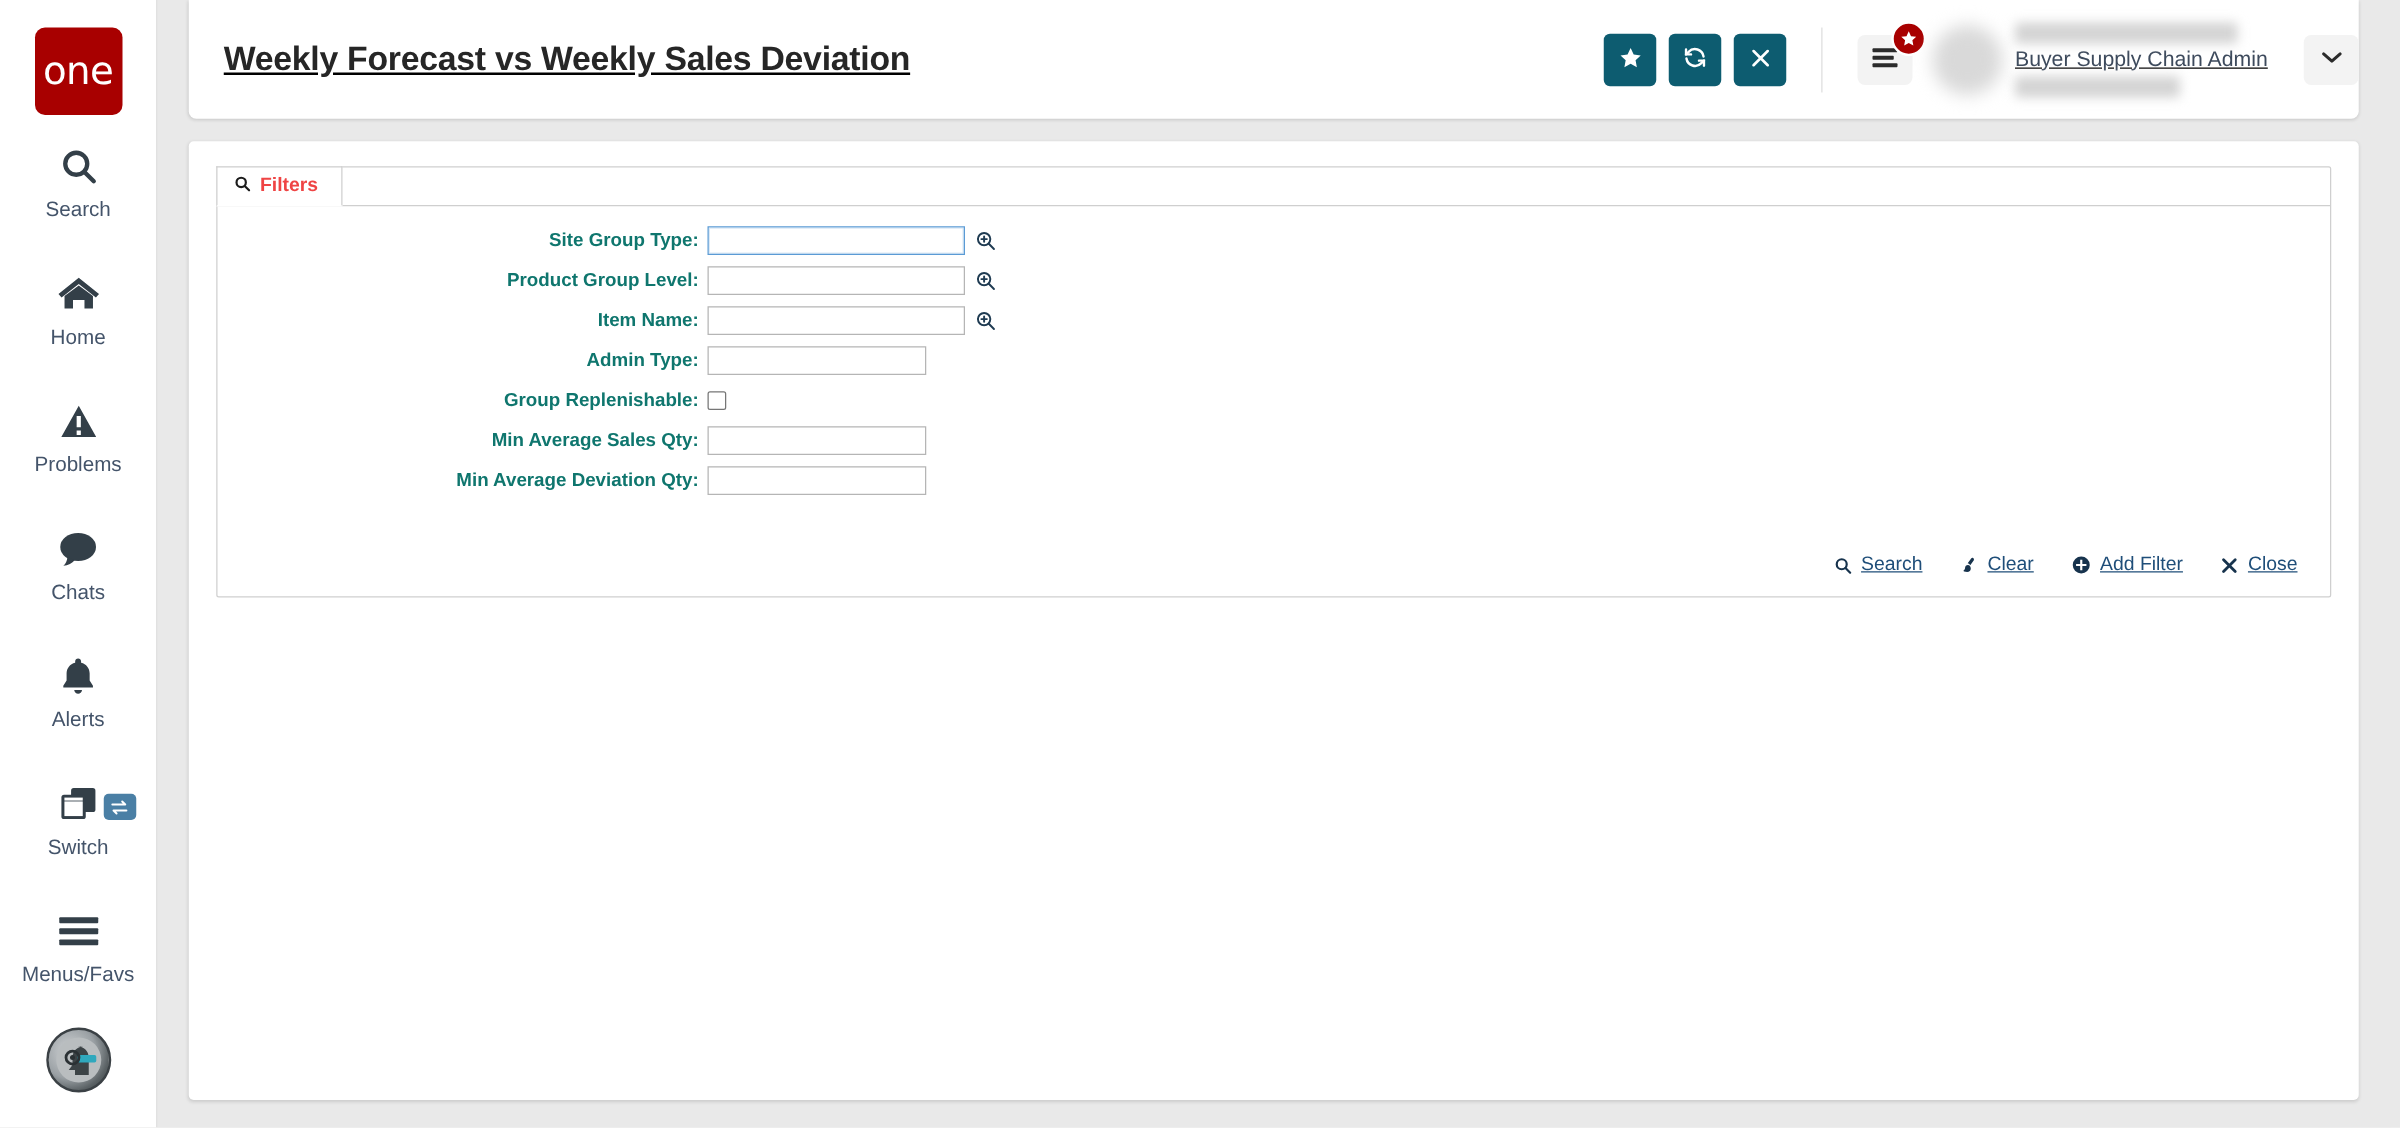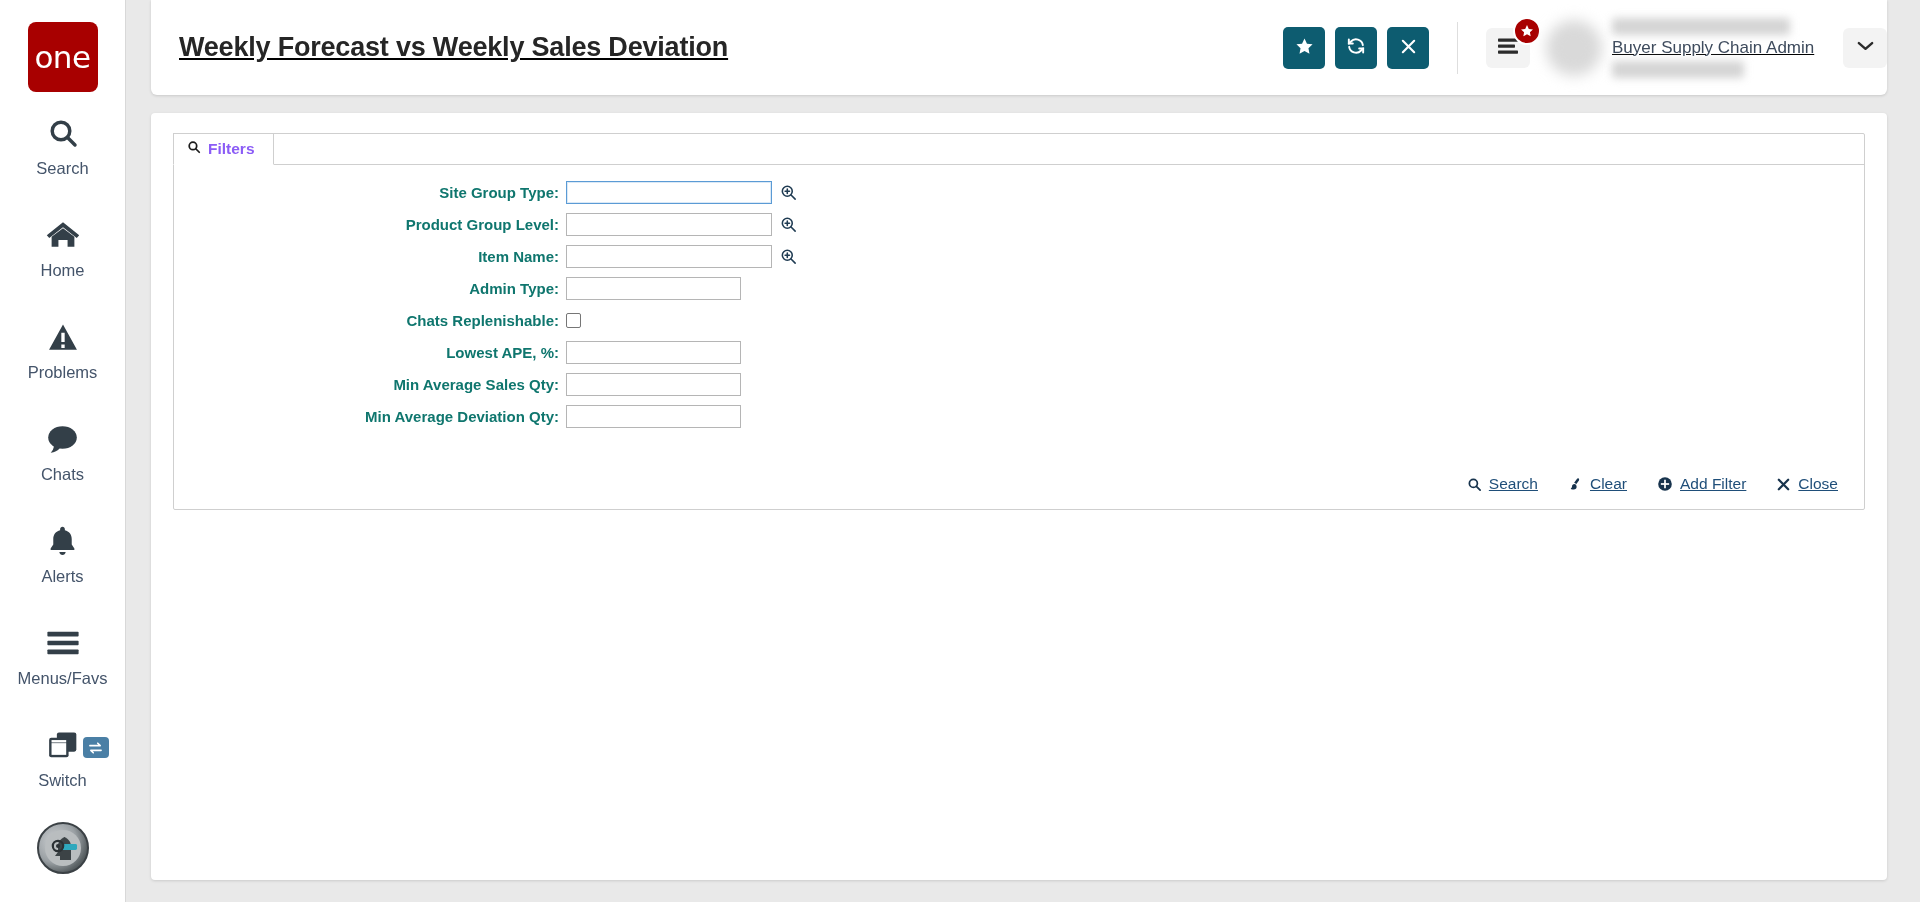--- a/index.html
+++ b/index.html
@@ -129,21 +129,21 @@
 
   
   #filters-panel { border: 1px solid #cfcfcf; border-radius: 2px; background:#fff;
                    position: relative; }
   .tabstrip { height: 31px; position: relative; border-bottom: 1px solid #cfcfcf; }
   .tab {
     position: absolute; left: -1px; top: -1px;
     height: 32px; background:#fff;
     border: 1px solid #cfcfcf; border-bottom: 1px solid #fff;
     display:flex; align-items:center; gap:7px; padding: 0 18px 0 13px;
-    font-size: 15.5px; color:#8b5cf6; font-weight: bold;
+    font-size: 15.5px; color:#ef4444; font-weight: bold;
     font-family:"Liberation Sans", sans-serif; cursor:pointer;
   }
   .form-area { padding: 12px 0 0 0; }
   .frow { display:flex; align-items:center; height: 30px; margin-bottom: 2px; }
   .flabel {
     width: 392px; text-align: right; padding-right: 7px;
     font-size: 15px; font-weight: bold; color:#0f766e;
     font-family:"Liberation Sans", sans-serif; white-space: nowrap;
   }
   .finput {
@@ -230,44 +230,44 @@
         <svg width="29" height="32" viewBox="0 0 22 24" fill="currentColor">
           <path d="M11 1.2c-1 0-1.8.8-1.8 1.8v.8C6 4.5 4 7.2 4 10.4v4.2l-2 3.1v1.2h18v-1.2l-2-3.1v-4.2c0-3.2-2-5.9-5.2-6.6v-.8c0-1-.8-1.8-1.8-1.8z"></path>
           <path d="M8.6 20.3c.2 1.3 1.2 2.3 2.4 2.3s2.2-1 2.4-2.3z"></path>
         </svg>
       </span>
       <span class="nav-label">Alerts</span>
     </div>
 
     <div class="nav-item">
       <span class="nav-ico">
-        <svg width="34" height="26" viewBox="0 0 26 20" fill="currentColor">
-          <rect x="1" y="1.4" width="24" height="3.6" rx="0.6"></rect>
-          <rect x="1" y="8.2" width="24" height="3.6" rx="0.6"></rect>
-          <rect x="1" y="15" width="24" height="3.6" rx="0.6"></rect>
-        </svg>
-      </span>
-      <span class="nav-label">Menus/Favs</span>
-    </div>
-
-    <div class="nav-item">
-      <span class="nav-ico">
         <svg width="32" height="30" viewBox="0 0 24 22" fill="currentColor">
           <rect x="7.4" y="1.6" width="14.6" height="14.4" rx="1.6"></rect>
           <rect x="1.6" y="5.6" width="14.6" height="14.6" rx="1.6"></rect>
           <rect x="3.4" y="9.6" width="11" height="8.8" fill="#ffffff"></rect>
           <rect x="3.4" y="7.3" width="11" height="1.8" fill="#ffffff"></rect>
         </svg>
       </span>
       <span class="switch-badge">
         <svg width="15" height="14" viewBox="0 0 16 14" fill="none" stroke="#ffffff" stroke-width="1.7" stroke-linecap="round" stroke-linejoin="round">
           <path d="M2 4.5h11l-2.6-2.6M14 9.5H3l2.6 2.6"></path>
         </svg>
       </span>
       <span class="nav-label">Switch</span>
+    </div>
+
+    <div class="nav-item">
+      <span class="nav-ico">
+        <svg width="34" height="26" viewBox="0 0 26 20" fill="currentColor">
+          <rect x="1" y="1.4" width="24" height="3.6" rx="0.6"></rect>
+          <rect x="1" y="8.2" width="24" height="3.6" rx="0.6"></rect>
+          <rect x="1" y="15" width="24" height="3.6" rx="0.6"></rect>
+        </svg>
+      </span>
+      <span class="nav-label">Menus/Favs</span>
     </div>
 
     <div class="rail-avatar">
       <svg width="40" height="40" viewBox="0 0 40 40">
         <circle cx="20" cy="20" r="18" fill="#b9bdbf"></circle>
         <path d="M24 9c-5 0-9 4-9 9v6l-3 4h5v4h11V18c0-5-4-9-9-9z" fill="#3c4346"></path>
         <rect x="19" y="16" width="15" height="6" rx="1.4" fill="#2fa8bd"></rect>
         <circle cx="15" cy="18" r="5.2" fill="none" stroke="#2b3134" stroke-width="2.2"></circle>
         <circle cx="15" cy="18" r="2" fill="#2b3134"></circle>
       </svg>
@@ -396,28 +396,24 @@
               </svg>
             </span>
           </div>
 
           <div class="frow">
             <div class="flabel">Admin Type:</div>
             <input class="finput narrow" style="">
           </div>
 
           <div class="frow">
-            <div class="flabel">Chats Replenishable:</div>
+            <div class="flabel">Group Replenishable:</div>
             <span class="fcheck"></span>
           </div>
 
-          <div class="frow">
-            <div class="flabel">Lowest APE, %:</div>
-            <input class="finput narrow" style="">
-          </div>
 
           <div class="frow">
             <div class="flabel">Min Average Sales Qty:</div>
             <input class="finput narrow" style="">
           </div>
 
           <div class="frow">
             <div class="flabel">Min Average Deviation Qty:</div>
             <input class="finput narrow" style="">
           </div>

